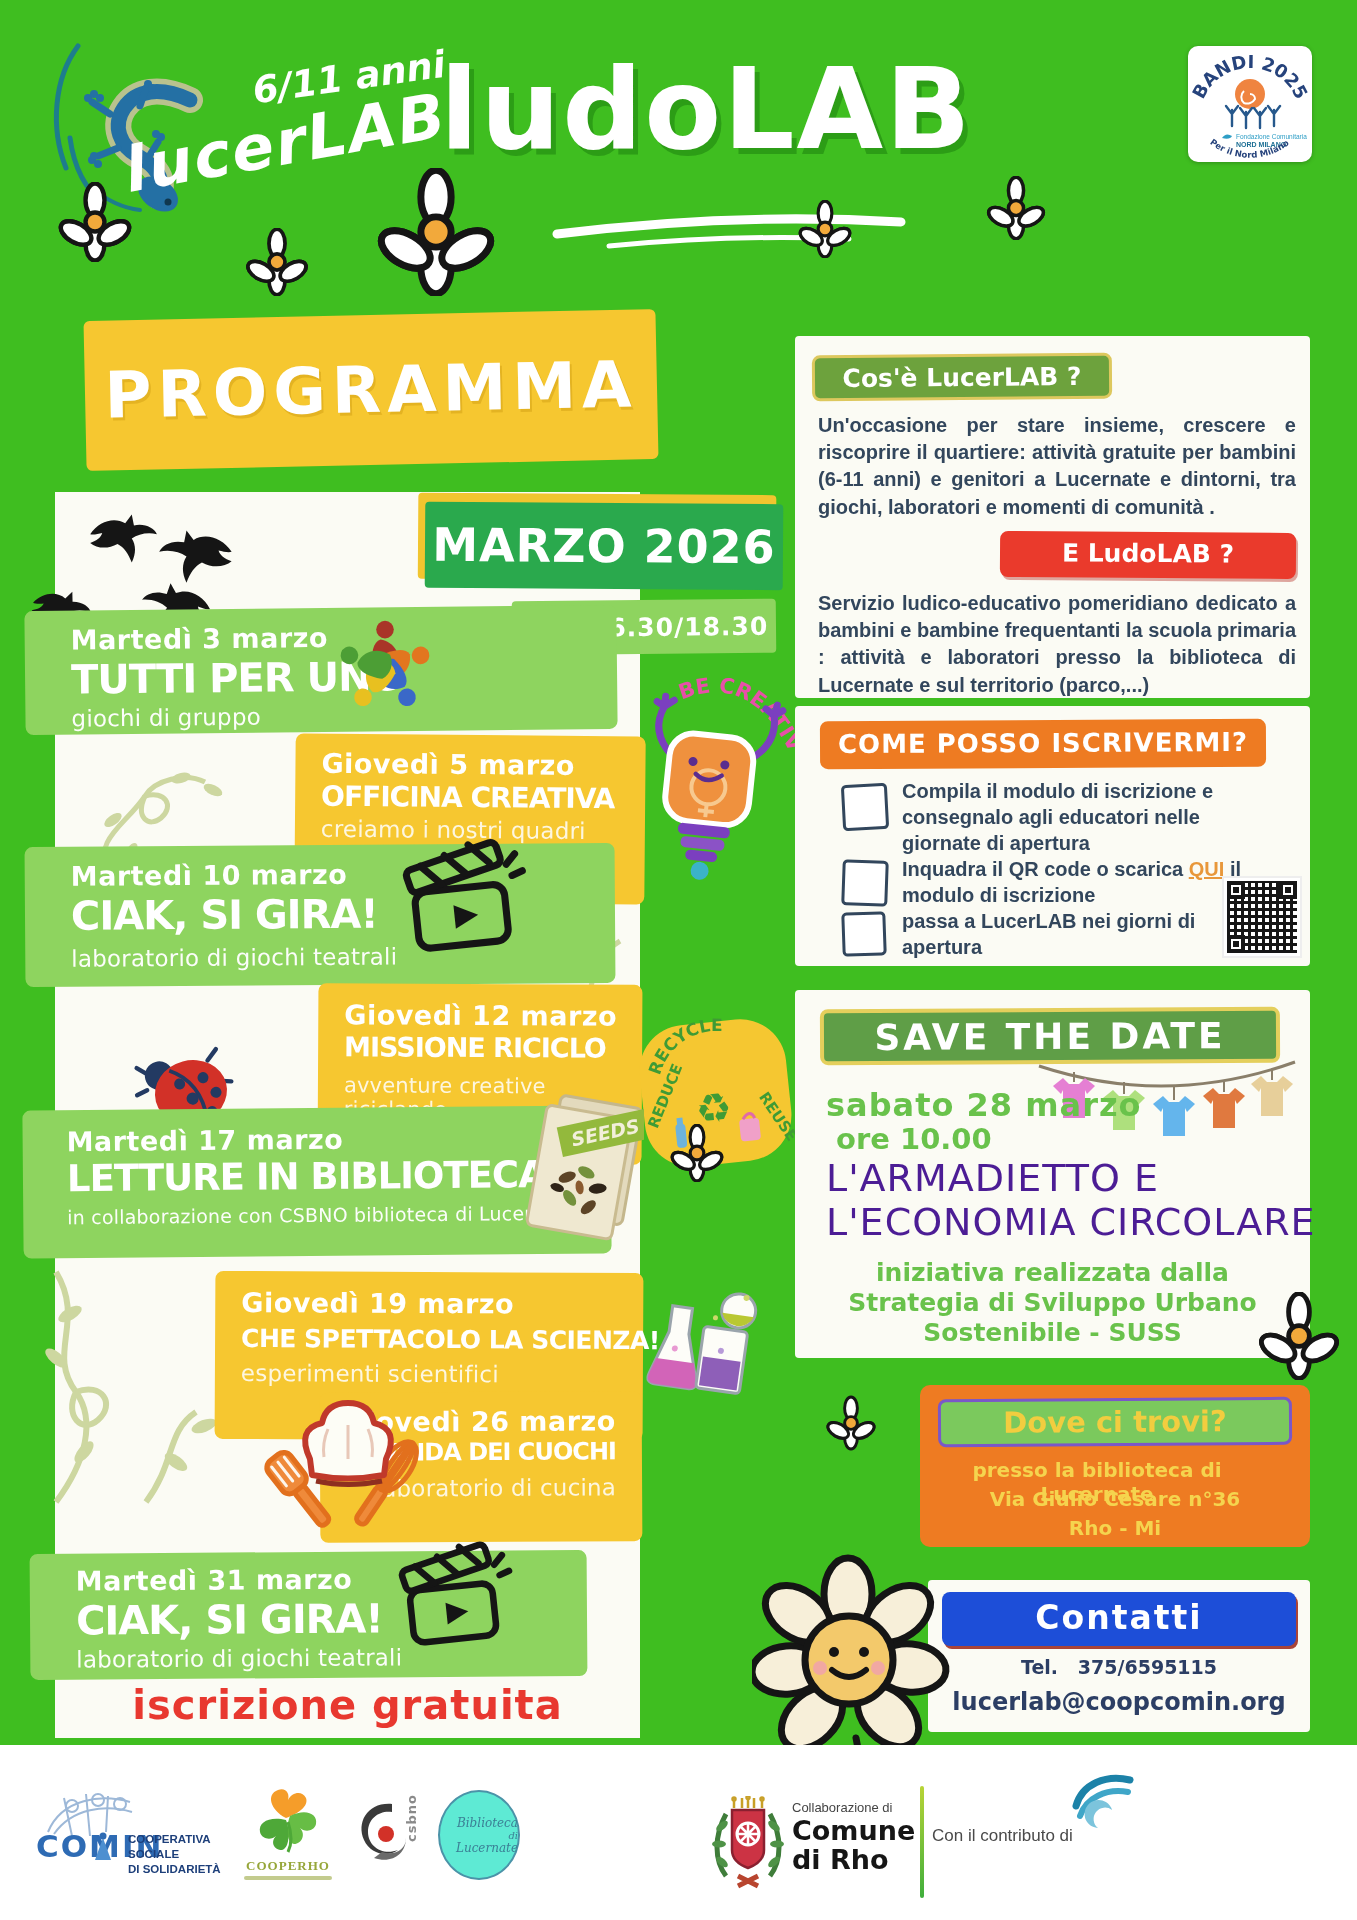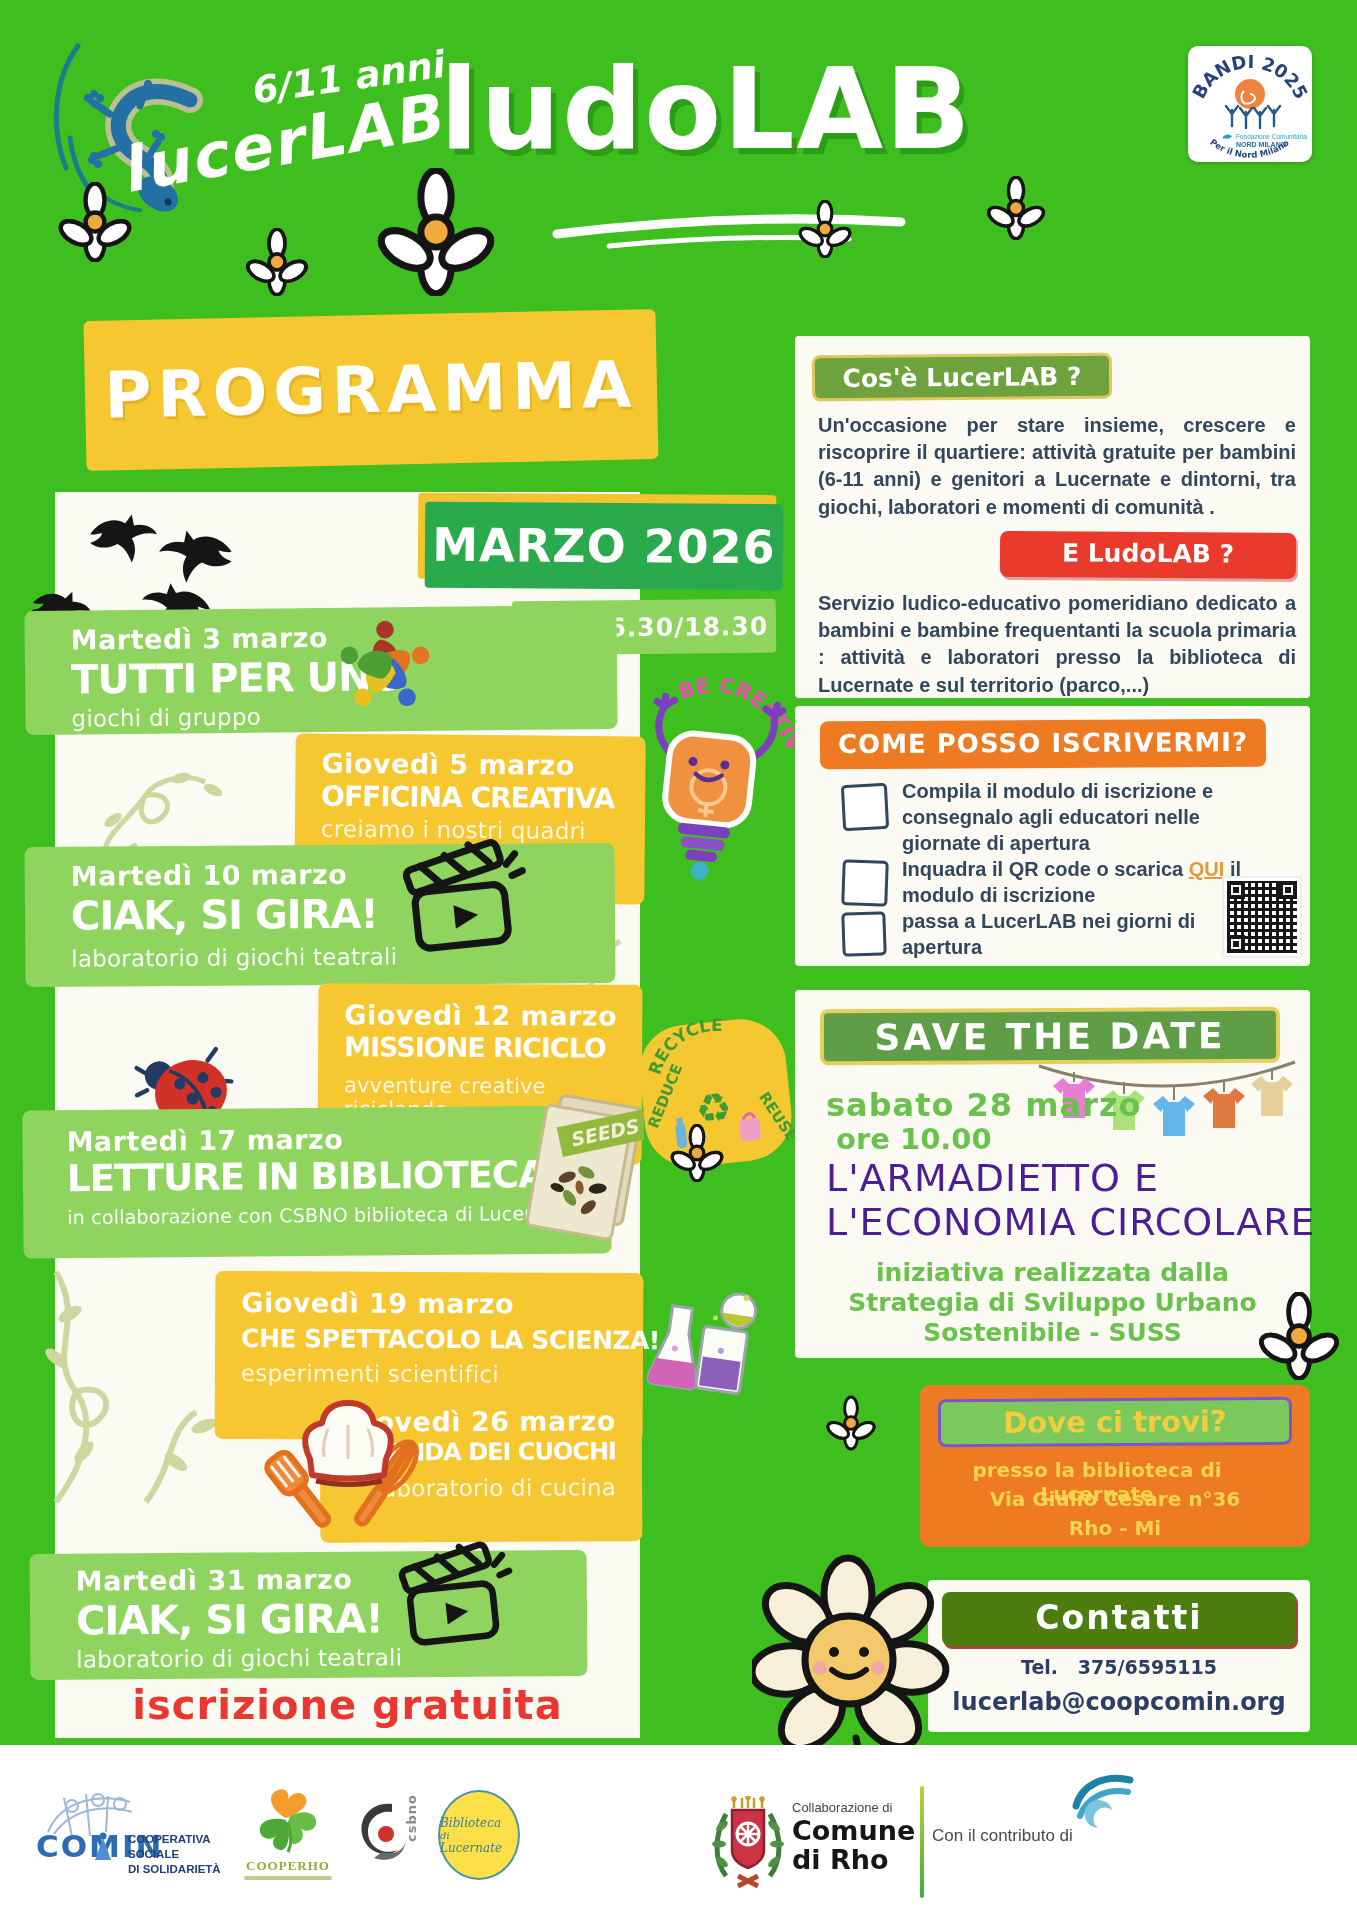--- a/index.html
+++ b/index.html
@@ -488,21 +488,21 @@
 
   <div class="abs" style="left:920px;top:1385px;width:390px;height:162px;background:#ee7b22;border-radius:10px;"></div>
   <div class="abs badge" style="left:938px;top:1398px;width:354px;height:48px;background:#7bc95d;border:3px solid #7a57c8;line-height:42px;font-size:29px;color:#f2cd3f;transform:rotate(-.4deg);">
     <span>Dove ci trovi?</span>
   </div>
   <div class="abs center" style="left:920px;top:1458px;width:354px;font-size:20px;font-weight:700;color:#f5d44e;">presso la biblioteca di Lucernate</div>
   <div class="abs center" style="left:920px;top:1487px;width:390px;font-size:20px;font-weight:700;color:#f5d44e;">Via Giulio Cesare n°36</div>
   <div class="abs center" style="left:920px;top:1516px;width:390px;font-size:20px;font-weight:700;color:#f5d44e;">Rho - Mi</div>
 
   <div class="abs white-panel" style="left:928px;top:1580px;width:382px;height:152px;border-radius:4px;"></div>
-  <div class="abs badge" style="left:942px;top:1592px;width:354px;height:54px;background:#4d7c0f;line-height:52px;font-size:33px;letter-spacing:2px;box-shadow:2px 3px 0 #a94438;">
+  <div class="abs badge" style="left:942px;top:1592px;width:354px;height:54px;background:#1d4ed8;line-height:52px;font-size:33px;letter-spacing:2px;box-shadow:2px 3px 0 #a94438;">
     <span>Contatti</span>
   </div>
   <div class="abs center" style="left:928px;top:1656px;width:382px;font-size:19px;font-weight:700;color:#2c3e64;white-space:pre;">Tel.   375/6595115</div>
   <a class="abs center" style="left:928px;top:1688px;width:382px;font-size:24px;font-weight:700;color:#2c3e64;text-decoration:none;cursor:pointer;">lucerlab@coopcomin.org</a>
 
   <svg class="abs" style="left:752px;top:1552px" width="200" height="260" viewBox="0 0 200 260">
     <path d="M104 186 C110 210 104 228 96 242" stroke="#151515" stroke-width="7" fill="none" stroke-linecap="round"></path>
     <g>
       <ellipse cx="66" cy="228" rx="22" ry="12" fill="#b4aa6e" stroke="#151515" stroke-width="6" transform="rotate(-30 66 228)"></ellipse>
       <ellipse cx="128" cy="242" rx="22" ry="12" fill="#b4aa6e" stroke="#151515" stroke-width="6" transform="rotate(25 128 242)"></ellipse>
@@ -555,21 +555,21 @@
   <div class="abs center" style="left:232px;top:1858px;width:112px;font-size:13px;font-weight:700;color:#97a73b;letter-spacing:1px;font-family:'Liberation Serif',serif;">COOPERHO</div>
   <div class="abs" style="left:244px;top:1876px;width:88px;height:4px;background:#c3cb8e;border-radius:2px;"></div>
 
   <svg class="abs" style="left:352px;top:1794px" width="60" height="76" viewBox="0 0 60 76">
     <path d="M40 10 C16 8 4 28 12 46 C18 60 36 64 46 56 C30 62 16 52 16 38 C16 24 28 16 40 18 Z" fill="#3a3a3a"></path>
     <path d="M22 64 C40 70 54 60 54 44 C54 56 42 62 30 58 Z" fill="#6a6a6a"></path>
     <circle cx="34" cy="40" r="8" fill="#d23128"></circle>
   </svg>
   <div class="abs" style="left:404px;top:1842px;font-size:13px;font-weight:700;color:#8a8a8a;transform:rotate(-90deg);transform-origin:left top;letter-spacing:1px;">csbno</div>
 
-  <div class="abs" style="left:438px;top:1790px;width:78px;height:86px;border:2.5px solid #4b93a8;border-radius:50%;display:flex;flex-direction:column;align-items:flex-start;justify-content:center;background:#fde047;">
+  <div class="abs" style="left:438px;top:1790px;width:78px;height:86px;border:2.5px solid #4b93a8;border-radius:50%;display:flex;flex-direction:column;align-items:flex-end;justify-content:center;background:#5eead4;">
     <div style="font-family:'DejaVu Serif',serif;font-style:italic;font-size:12px;color:#3b7f95;">Biblioteca</div>
     <div style="font-family:'DejaVu Serif',serif;font-style:italic;font-size:10px;color:#3b7f95;">di</div>
     <div style="font-family:'DejaVu Serif',serif;font-style:italic;font-size:12px;color:#3b7f95;">Lucernate</div>
   </div>
 
   <svg class="abs" style="left:712px;top:1796px" width="72" height="96" viewBox="0 0 72 96">
     <path d="M14 18 C2 40 2 64 14 80" stroke="#3f7d3a" stroke-width="5" fill="none"></path>
     <path d="M58 18 C70 40 70 64 58 80" stroke="#3f7d3a" stroke-width="5" fill="none"></path>
     <g fill="#4e9246">
       <ellipse cx="10" cy="30" rx="7" ry="3.5" transform="rotate(-40 10 30)"></ellipse>

